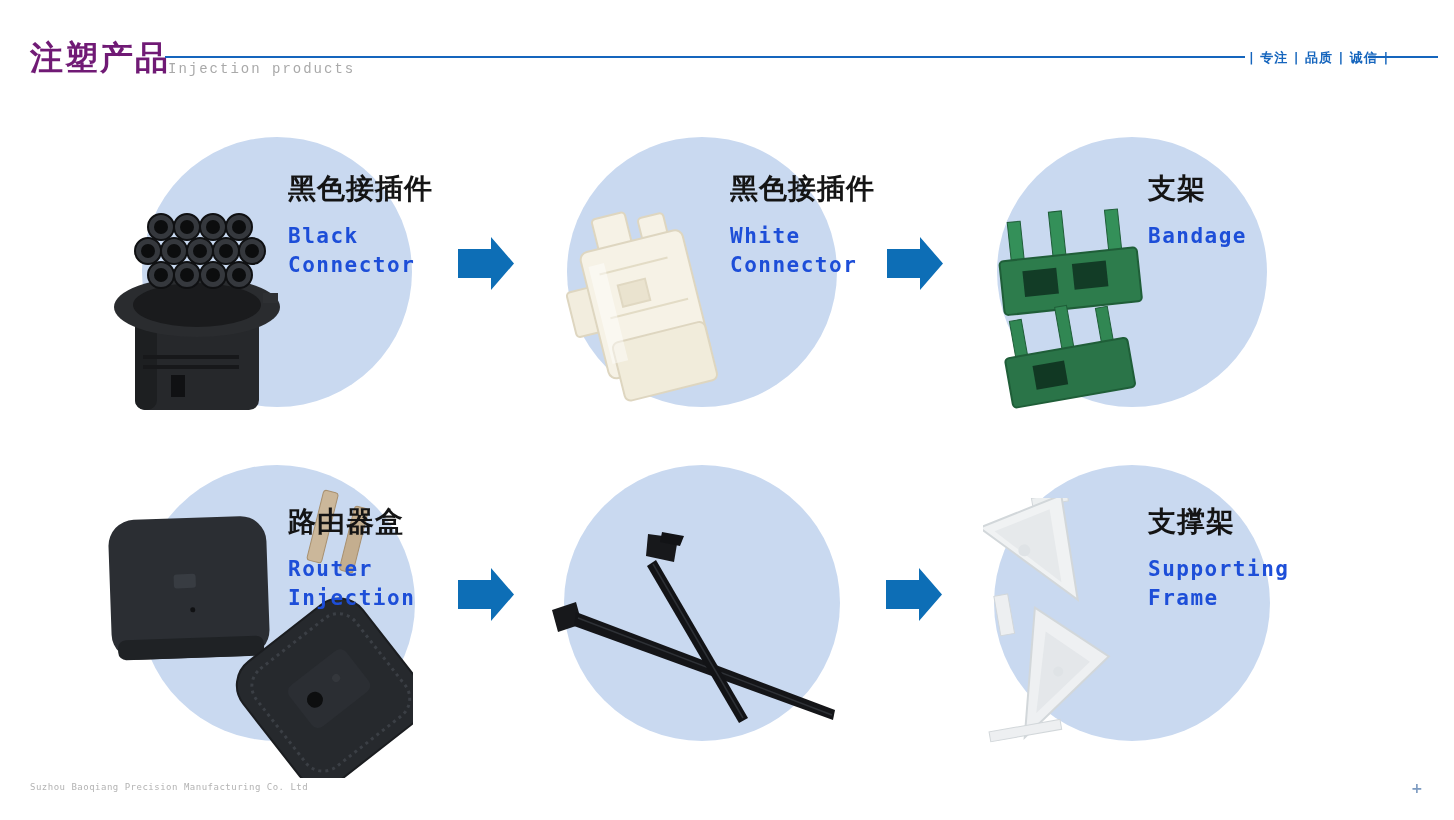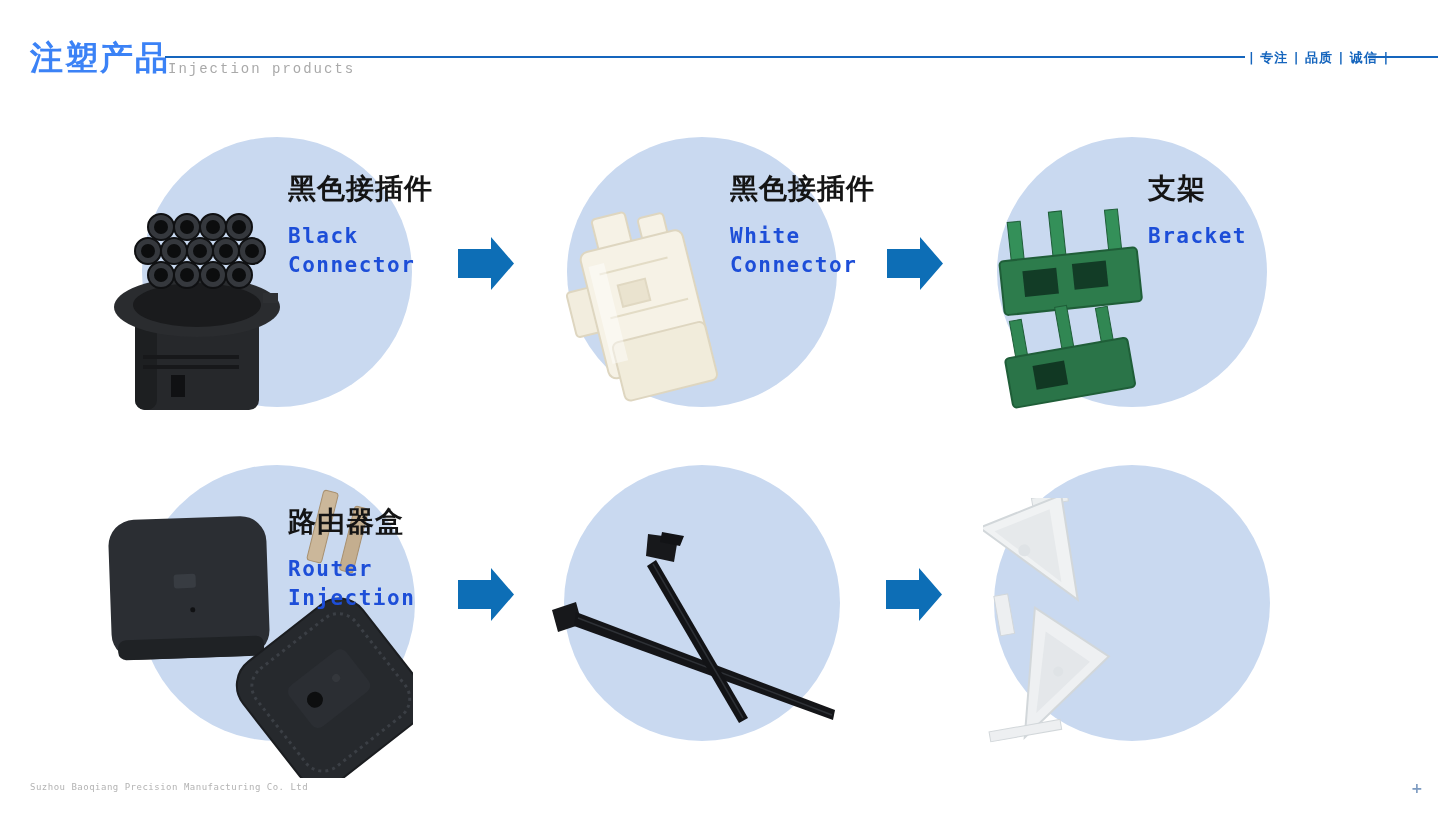--- a/index.html
+++ b/index.html
@@ -1,21 +1,21 @@
 <!DOCTYPE html>
 <html><head>
 <meta charset="utf-8">
 <style>
   html,body{margin:0;padding:0;background:#ffffff;}
   .slide{position:relative;width:1454px;height:820px;background:#ffffff;overflow:hidden;
          font-family:"DejaVu Sans",sans-serif;}
 
   
   .title-zh-main{position:absolute;left:30px;top:36px;font-size:33px;font-weight:bold;
-                 color:#3b82f6;letter-spacing:2px;white-space:nowrap;}
+                 color:#701a75;letter-spacing:2px;white-space:nowrap;}
   .title-en-main{position:absolute;left:168px;top:61px;font-size:14px;color:#a9a9a9;
                  font-family:Liberation Mono, monospace;letter-spacing:2px;white-space:nowrap;}
   .hline1{position:absolute;left:165px;top:56px;width:1080px;height:2px;background:#1565bd;}
   .hline2{position:absolute;left:1368px;top:56px;width:70px;height:2px;background:#1565bd;}
   .slogan{position:absolute;left:1249px;top:49px;font-size:13px;font-weight:bold;
           color:#1565bd;letter-spacing:1px;white-space:nowrap;}
 
   
   .card{position:absolute;}
   .card .circle{position:absolute;left:0;top:0;width:100%;height:100%;border-radius:50%;
@@ -162,21 +162,21 @@
         <rect x="15" y="8" width="12" height="44" fill="#318753" stroke="#1f5e38"></rect>
         <rect x="62" y="2" width="12" height="48" fill="#318753" stroke="#1f5e38"></rect>
         <rect x="102" y="10" width="12" height="42" fill="#318753" stroke="#1f5e38"></rect>
         <rect x="4" y="44" width="124" height="50" rx="4" fill="#2a7448" stroke="#1f5e38" stroke-width="2"></rect>
         <rect x="30" y="56" width="32" height="24" fill="#113823"></rect>
       </g>
     </svg>
     <div class="card-text">
       <div class="zh">支架</div>
       <div class="sub">
-        <span class="line">Bracket</span>
+        <span class="line">Bandage</span>
 
       </div>
     </div>
   </div>
 
   <div class="card c4">
     <div class="circle"></div>
     <svg class="photo" viewBox="0 0 305 290">
       <g transform="rotate(-2 80 100)">
         <rect x="2" y="30" width="158" height="140" rx="26" fill="#2b2e33"></rect>
@@ -236,18 +236,25 @@
         <circle cx="42" cy="50" r="6" fill="#dfe3e6"></circle>
         <rect x="4" y="90" width="14" height="40" fill="#edeff1" stroke="#d2d7da"></rect>
       </g>
       <g transform="translate(40,108) rotate(8)">
         <polygon points="12,0 92,38 20,130" fill="#eef0f2" stroke="#d2d7da" stroke-width="2"></polygon>
         <polygon points="26,22 74,46 28,104" fill="#e4e7ea"></polygon>
         <rect x="-16" y="118" width="72" height="10" fill="#edeff1" stroke="#d2d7da" transform="rotate(-18 20 124)"></rect>
         <circle cx="44" cy="60" r="5" fill="#dfe3e6"></circle>
       </g>
     </svg>
+    <div class="card-text">
+      <div class="zh">支撑架</div>
+      <div class="sub">
+        <span class="line">Supporting</span>
+        <span class="line">Frame</span>
+      </div>
+    </div>
   </div>
 
   <div class="company">Suzhou Baoqiang Precision Manufacturing Co. Ltd</div>
   <div class="plus">+</div>
 
 </div>
 
 </body></html>

